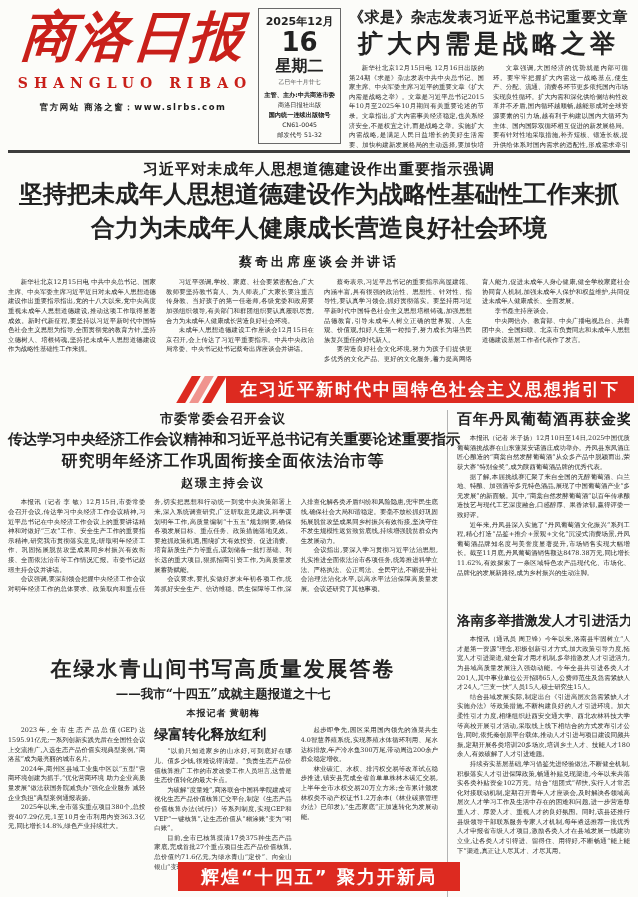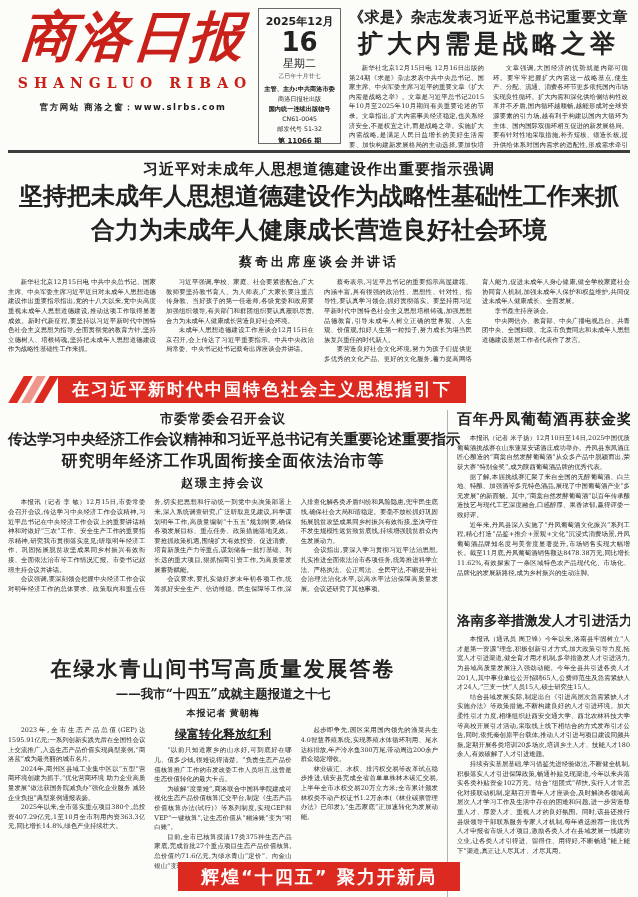--- a/index.html
+++ b/index.html
@@ -14,21 +14,21 @@
     font-size:54px; line-height:1.05; color:var(--red,#c9201a); letter-spacing:2px;
     transform:skewX(-4deg); white-space:nowrap; }
   .paper-pinyin { margin-top:10px; font-family:"DejaVu Serif", serif; font-weight:bold;
     font-size:14px; letter-spacing:6px; color:var(--red,#c9201a);text-align:right; }
   .paper-site { margin-top:11px; font-size:8.5px; font-weight:bold; letter-spacing:1.5px; color:#1c1c1c; }
 
   .date-box { width:84px; margin:2px 8px 12px 6px; border:1px solid #6a6a6a; padding:5px 2px 3px;
     text-align:center; height:136px; overflow:hidden; }
   .db-ym { font-size:11px; font-weight:bold; }
   .db-day { font-size:26px; font-weight:bold; line-height:1.05; }
-  .db-week { font-size:11px; font-weight:normal; margin-bottom:1px; }
+  .db-week { font-size:16px; font-weight:bold; margin-bottom:1px; }
   .db-lunar { font-size:6px; color:#555; margin-bottom:3px; }
   .db-s { font-size:6.2px; line-height:1.6; }
   .db-b { font-weight:bold; }
   .db-issue { font-size:7px; font-weight:bold; margin-top:2px; }
 
   .mast-article { flex:1; padding-top:2px; }
   .qs-kicker { font-size:15px; font-weight:800; letter-spacing:0.5px; text-align:center; white-space:nowrap; }
   .qs-headline { font-size:25px; font-weight:900; letter-spacing:4px; text-align:center;
     line-height:1.2; margin:2px 0 5px; white-space:nowrap; }
   .qs-body { display:flex; gap:9px; height:86px; overflow:hidden; }
@@ -36,26 +36,26 @@
 
   .t6 { font-size:6.4px; line-height:1.5; text-align:justify; color:#2a2a2a;
     font-family:"DejaVu Serif", serif; }
   p.t6 { text-indent:2em; }
 
   .mast-rule { height:2.5px; background:#3d3d3d; margin:0 8px; }
 
   
   .lead { text-align:center; padding:7px 8px 0; }
   .lead-kicker { font-size:15px; font-weight:800; letter-spacing:1px; }
-  .lead-h1 { font-size:24px; font-weight:900; line-height:1.45; letter-spacing:0px; white-space:nowrap; }
+  .lead-h1 { font-size:24px; font-weight:900; line-height:1.45; letter-spacing:0px; white-space:nowrap;font-family:Liberation Mono, monospace; }
   .lead-sub { font-size:13px; font-weight:600; letter-spacing:3px; margin:5px 0 7px; }
   .lead-body { column-count:4; column-gap:10px; height:90px; overflow:hidden; text-align:justify; }
 
   
-  .banner-row { display:flex; justify-content:flex-start; margin:8px 16px 7px; }
+  .banner-row { display:flex; justify-content:flex-end; margin:8px 4px 7px; }
   .banner-wrap { display:flex; align-items:stretch; height:27px; }
   .stripes { display:flex; gap:4px; margin-right:7px; transform:skewX(-30deg); }
   .stripe { width:9px; height:27px; }
   .s1 { background:var(--red,#dd2a20); } .s2 { background:#f0948e; } .s3 { background:var(--red,#dd2a20); }
   .banner-text { background:var(--red,#dd2a20); color:#fff; font-size:17px; font-weight:900;
     letter-spacing:2px; padding:2px 14px; display:flex; align-items:center; white-space:nowrap; }
 
   
   .main-row { display:flex; padding:0 8px; height:500px; }
   .left-stack { width:440px; padding-right:9px; border-right:1px solid #b3b3b3; }
@@ -70,22 +70,22 @@
   .sc-body { column-count:3; column-gap:9px; height:148px; overflow:hidden; }
 
   .dev { margin-top:9px; }
   .dev-h { font-size:21px; font-weight:900; text-align:center; letter-spacing:2px; white-space:nowrap; }
   .dev-sub { font-family:"DejaVu Serif", serif; font-size:12.5px; font-weight:bold;
     text-align:center; margin-top:3px; }
   .dev-byline { font-family:Liberation Serif, serif; font-size:9px; font-weight:bold;
     text-align:center; margin:4px 0 6px; letter-spacing:1px; }
   .dev-cols { display:flex; gap:9px; height:160px; overflow:hidden; }
   .dev-col { flex:1; overflow:hidden; }
-  .dev-subhead { font-size:12px; font-weight:bold; text-align:center; margin-bottom:3px;
-    font-family:"DejaVu Sans", sans-serif;text-decoration:underline; }
+  .dev-subhead { font-size:14px; font-weight:bold; text-align:left; margin-bottom:3px;
+    font-family:"DejaVu Sans", sans-serif; }
 
   .rr-h1 { font-size:15px; font-weight:900; text-align:center; letter-spacing:1px;
     margin-bottom:5px; white-space:nowrap; }
   .rr-wine-body { height:168px; overflow:hidden; }
   .rr-h2 { font-size:13.5px; font-weight:900; text-align:center; margin:10px 0 5px; white-space:nowrap; }
   .rr-talent-body { height:272px; overflow:hidden; }
 
   
   .slogan-banner { position:absolute; left:178px; top:862px; width:282px; height:29px;
     background:var(--red,#dd2a20); color:#fff; display:flex; align-items:center; justify-content:center;

